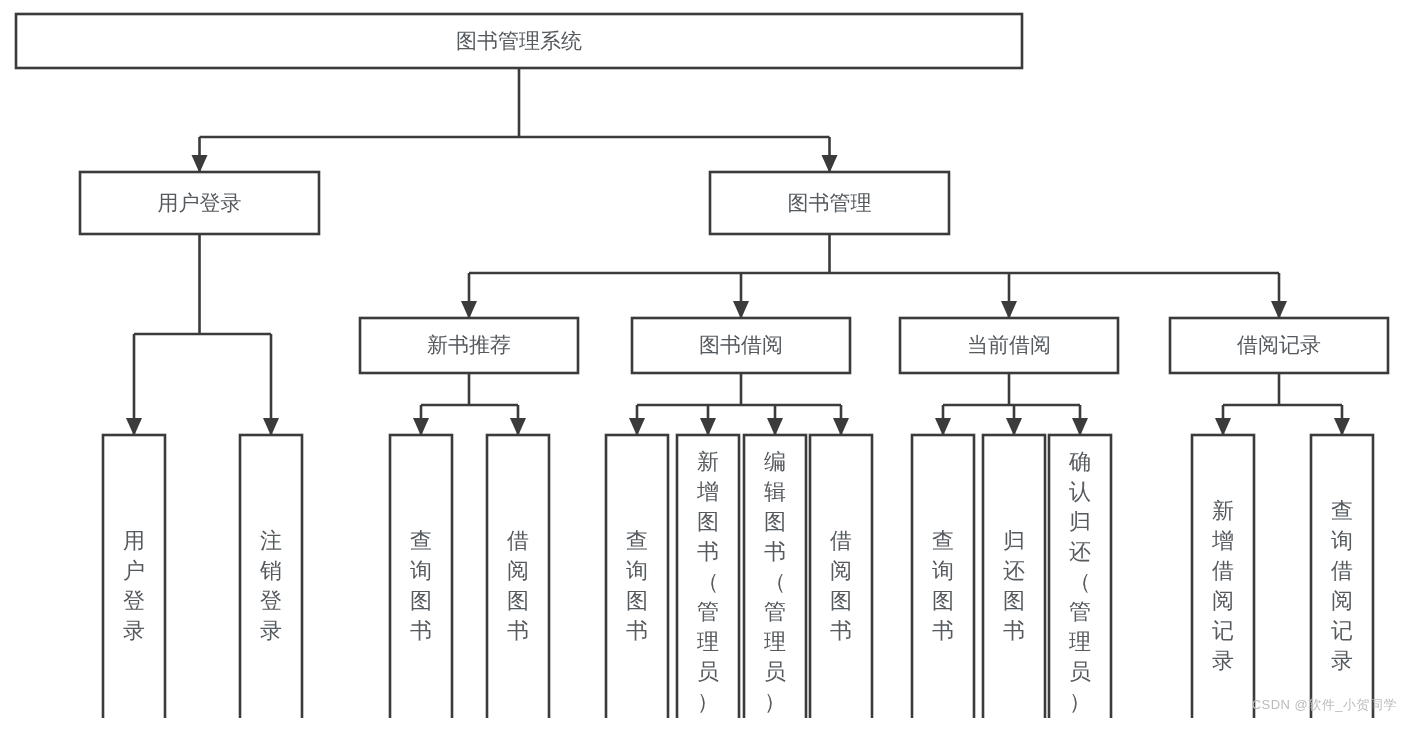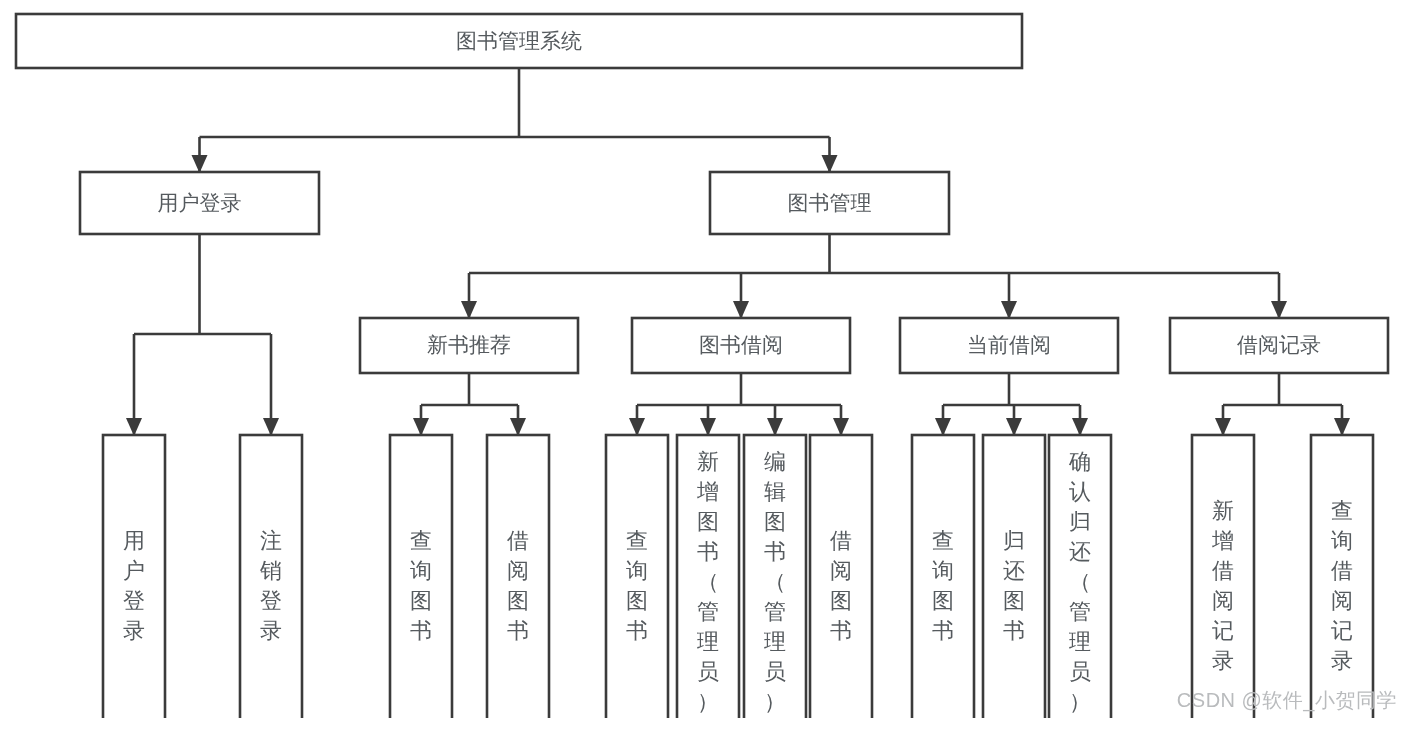--- a/index.html
+++ b/index.html
@@ -4,21 +4,21 @@
 <style>
   html,body{margin:0;padding:0;background:#ffffff;}
   body{font-family:"Liberation Sans","DejaVu Sans",sans-serif;}
   #stage{position:relative;width:1405px;height:718px;background:#ffffff;overflow:hidden;}
   #diagram{position:absolute;left:0;top:0;width:1405px;height:747px;}
   .node-rect{fill:#ffffff;stroke:#3b3b3b;stroke-width:2.6;}
   .edge{stroke:#3b3b3b;stroke-width:2.6;fill:none;}
   .arrow-head{fill:#3b3b3b;stroke:none;}
   .node-label{fill:#555a5e;font-family:"Liberation Sans","DejaVu Sans",sans-serif;font-size:21px;text-anchor:middle;dominant-baseline:middle;}
   .leaf-label{fill:#555a5e;font-family:"Liberation Sans","DejaVu Sans",sans-serif;font-size:22px;text-anchor:middle;}
-  .watermark{position:absolute;right:8px;bottom:4px;color:#b9bbbd;font-size:20px;white-space:nowrap;font-family:"Liberation Sans","DejaVu Sans",sans-serif;letter-spacing:.5px;}
+  .watermark{position:absolute;right:8px;bottom:4px;color:#b9bbbd;font-size:13px;white-space:nowrap;font-family:"Liberation Sans","DejaVu Sans",sans-serif;letter-spacing:.5px;}
 </style>
 </head>
 <body>
 
 <div id="stage">
   <svg id="diagram" viewBox="0 0 1405 747">
       <g>
         <line x1="519" y1="68" x2="519" y2="137" class="edge"></line>
         <line x1="199.5" y1="137" x2="829.5" y2="137" class="edge"></line>
         <line x1="199.5" y1="137" x2="199.5" y2="172" class="edge"></line>

